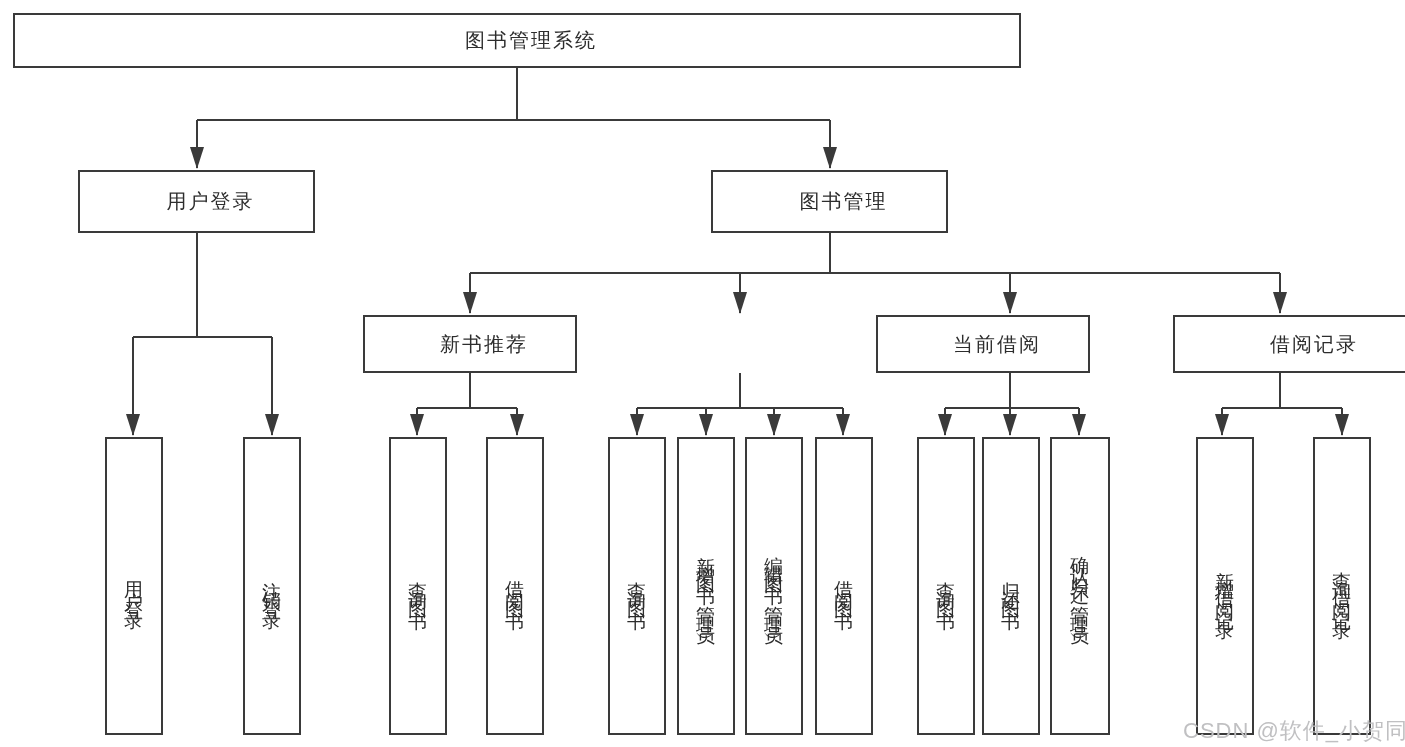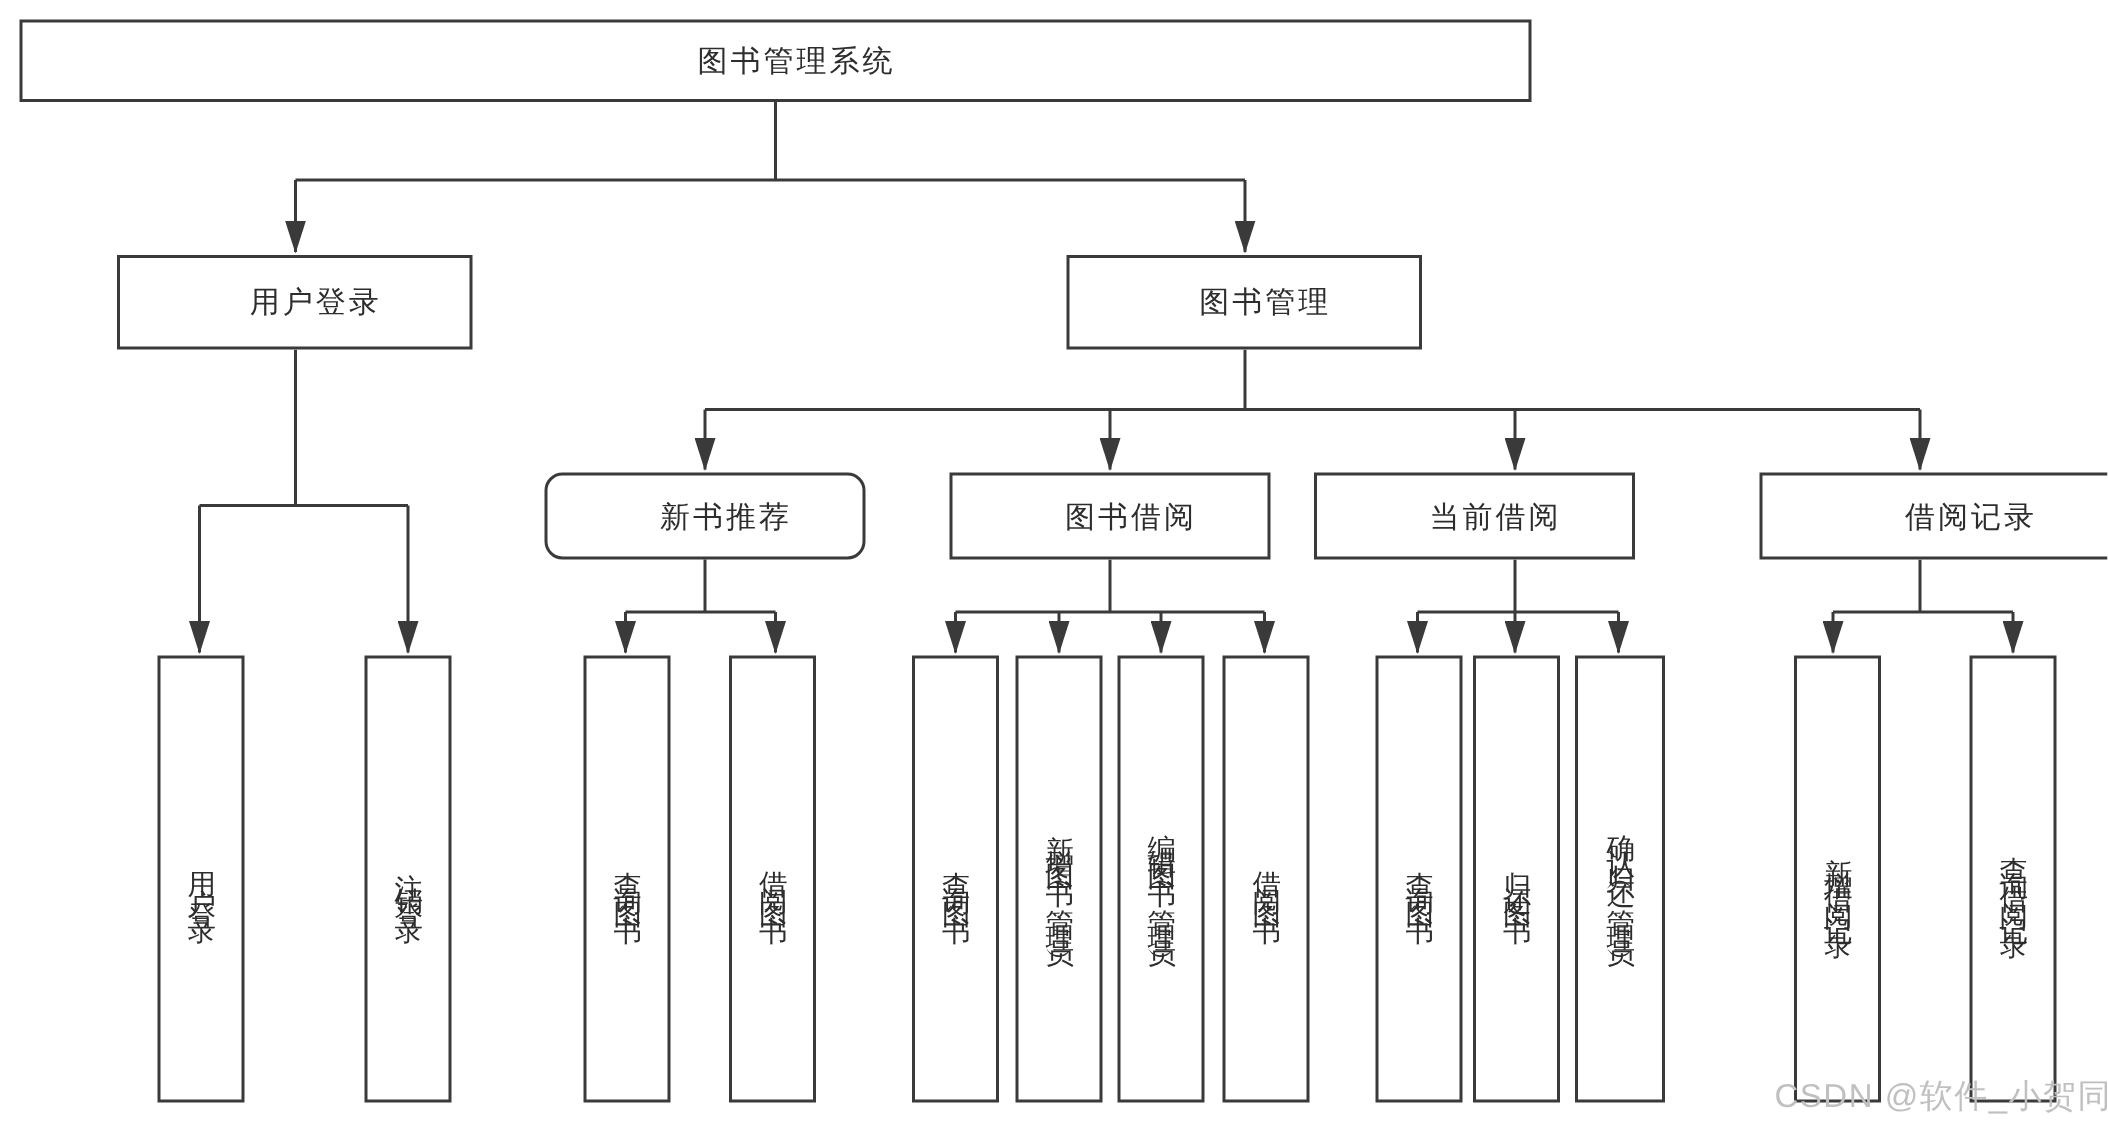--- a/index.html
+++ b/index.html
@@ -128,22 +128,21 @@
         <path d="M1342,408 V435" marker-end="url(#arrow)"></path>
       </g>
     </g>
   </svg>
 
   <div class="node" style="left:13px; top:13px; width:1008px; height:55px;">图书管理系统</div>
 
   <div class="node" style="left:78px; top:170px; width:237px; height:63px;">用户登录</div>
   <div class="node" style="left:711px; top:170px; width:237px; height:63px;font-family:Liberation Mono, monospace;">图书管理</div>
 
-  <div class="node" style="left:363px; top:315px; width:214px; height:58px;border-radius:12px;">新书推荐</div>
-  <div class="node" style="left:633px; top:315px; width:214px; height:58px;">图书借阅</div>
+  <div class="node" style="left:363px; top:315px; width:214px; height:58px;">新书推荐</div>
   <div class="node" style="left:876px; top:315px; width:214px; height:58px;">当前借阅</div>
   <div class="node" style="left:1173px; top:315px; width:254px; height:58px;">借阅记录</div>
 
   <div class="leaf" style="left:105px;">用户登录</div>
   <div class="leaf" style="left:243px;">注销登录</div>
 
   <div class="leaf" style="left:389px;">查询图书</div>
   <div class="leaf" style="left:486px;">借阅图书</div>
 
   <div class="leaf" style="left:608px;">查询图书</div>

